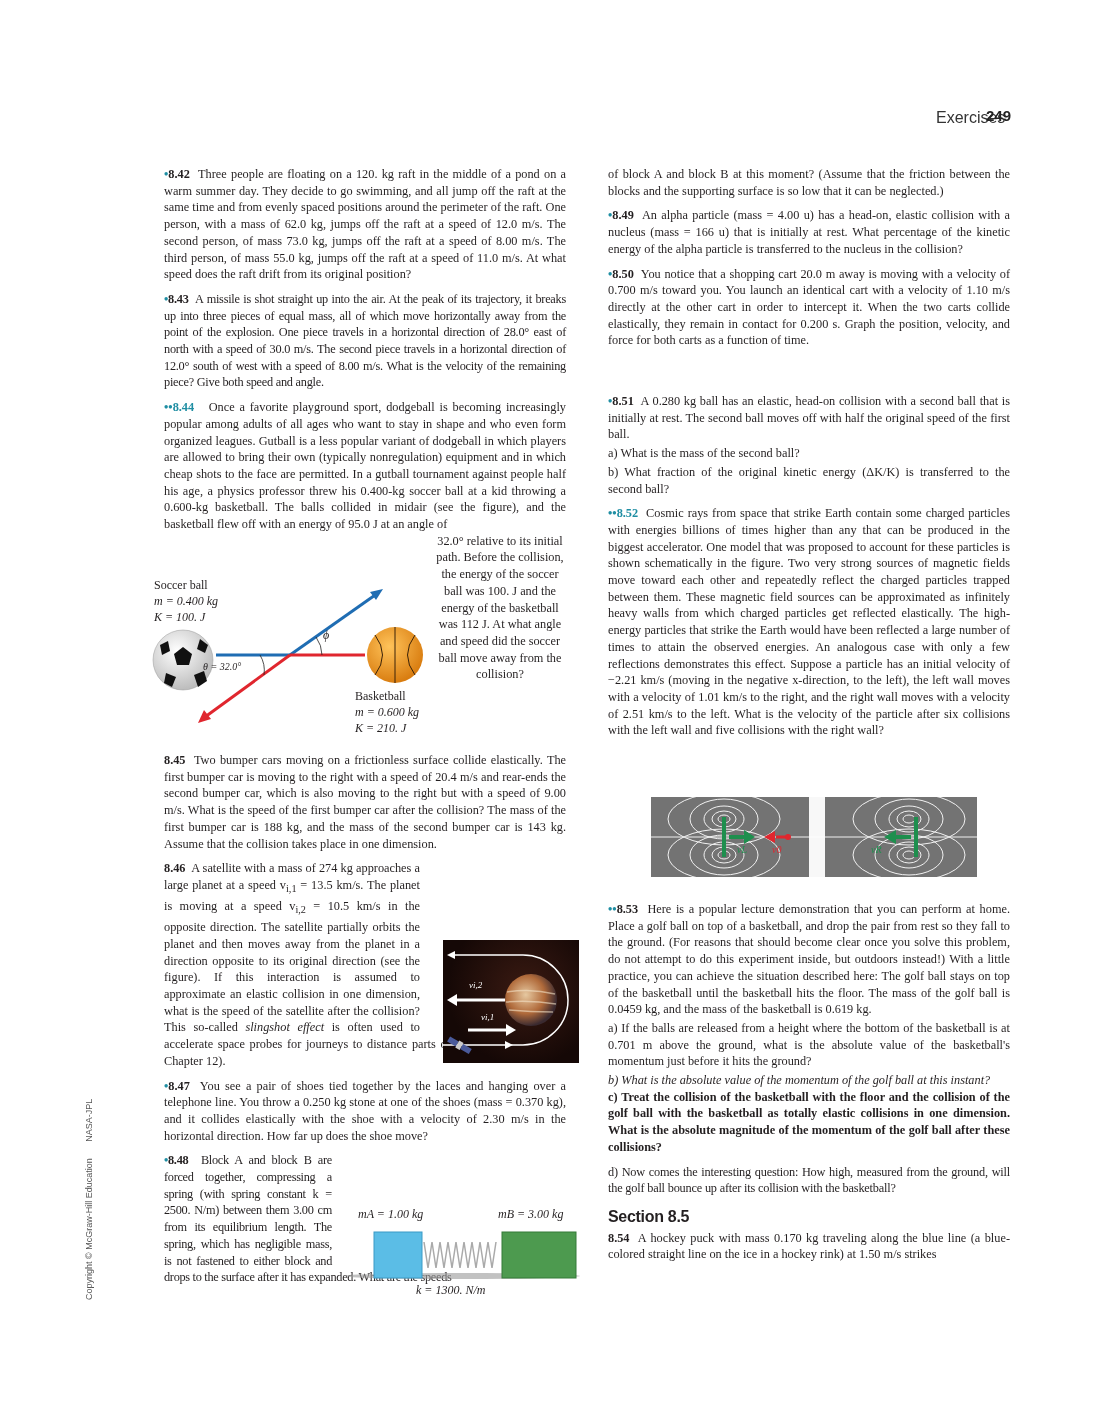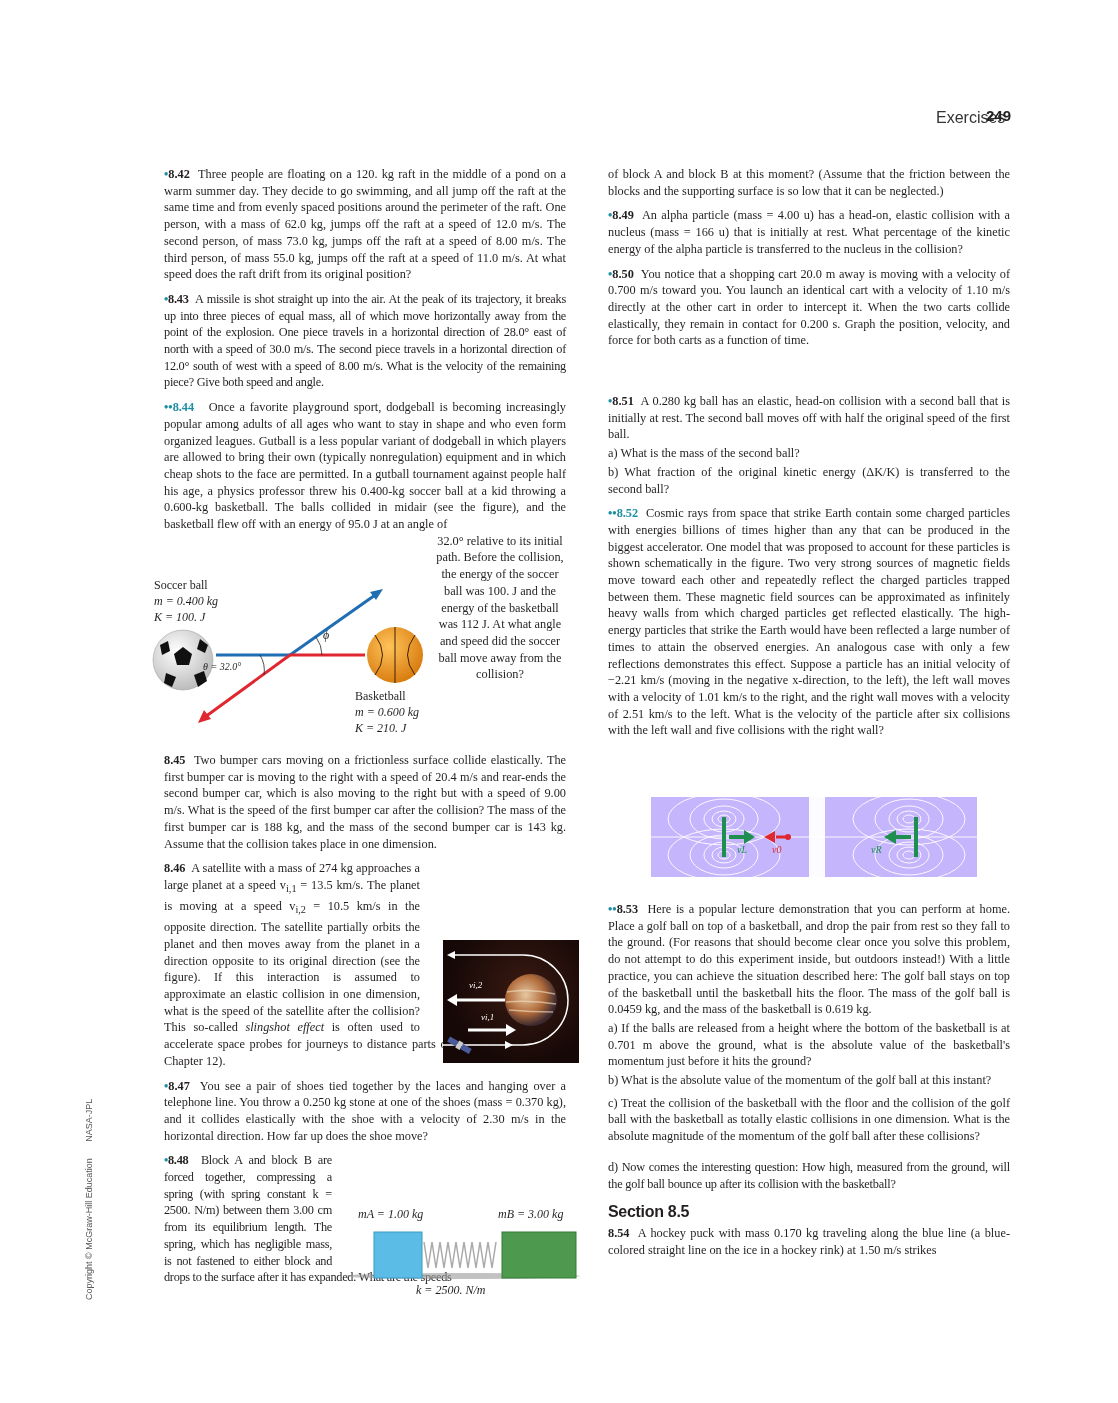--- a/index.html
+++ b/index.html
@@ -127,34 +127,34 @@
   <div class="fig-label i" style="left:14px; top:4px;">mA = 1.00 kg</div>
   <div class="fig-label i" style="left:154px; top:4px;">mB = 3.00 kg</div>
   <svg width="236" height="70" style="position:absolute; left:0; top:22px;">
     <ellipse cx="118" cy="52" rx="118" ry="3" fill="#999" opacity="0.6"></ellipse>
     <rect x="30" y="8" width="48" height="46" fill="#5bbde6" stroke="#3a9ac6"></rect>
     <g stroke="#aaa" stroke-width="1.5">
       <path d="M80,18 l4,26 l4,-26 l4,26 l4,-26 l4,26 l4,-26 l4,26 l4,-26 l4,26 l4,-26 l4,26 l4,-26 l4,26 l4,-26 l4,26 l4,-26 l4,26 l4,-26" fill="none"></path>
     </g>
     <rect x="158" y="8" width="74" height="46" fill="#4d9a4f" stroke="#357a38"></rect>
   </svg>
-  <div class="fig-label i" style="left:72px; top:80px;">k = 2500. N/m</div>
+  <div class="fig-label i" style="left:72px; top:80px;">k = 1300. N/m</div>
 </div>
 
 <div class="col" style="left:608px; top:166px; width:402px;">
   <p>of block A and block B at this moment? (Assume that the friction between the blocks and the supporting surface is so low that it can be neglected.)</p>
   <p><span class="dot">•</span><span class="num">8.49</span>&nbsp; <span>An alpha particle (mass = 4.00 u) has a head-on, elastic collision with a nucleus (mass = 166 u) that is initially at rest. What percentage of the kinetic energy of the alpha particle is transferred to the nucleus in the collision?</span></p>
   <p><span class="dot">•</span><span class="num">8.50</span>&nbsp; <span>You notice that a shopping cart 20.0 m away is moving with a velocity of 0.700 m/s toward you. You launch an identical cart with a velocity of 1.10 m/s directly at the other cart in order to intercept it. When the two carts collide elastically, they remain in contact for 0.200 s. Graph the position, velocity, and force for both carts as a function of time.</span></p>
   <p style="margin-bottom:2px;margin-top:44px;"><span class="dot">•</span><span class="num">8.51</span>&nbsp; <span>A 0.280 kg ball has an elastic, head-on collision with a second ball that is initially at rest. The second ball moves off with half the original speed of the first ball.</span></p>
   <p style="margin-bottom:2px;">a) What is the mass of the second ball?</p>
   <p>b) What fraction of the original kinetic energy (ΔK/K) is transferred to the second ball?</p>
   <p><span class="dot">••</span><span class="num teal">8.52</span>&nbsp; <span>Cosmic rays from space that strike Earth contain some charged particles with energies billions of times higher than any that can be produced in the biggest accelerator. One model that was proposed to account for these particles is shown schematically in the figure. Two very strong sources of magnetic fields move toward each other and repeatedly reflect the charged particles trapped between them. These magnetic field sources can be approximated as infinitely heavy walls from which charged particles get reflected elastically. The high-energy particles that strike the Earth would have been reflected a large number of times to attain the observed energies. An analogous case with only a few reflections demonstrates this effect. Suppose a particle has an initial velocity of −2.21 km/s (moving in the negative x-direction, to the left), the left wall moves with a velocity of 1.01 km/s to the right, and the right wall moves with a velocity of 2.51 km/s to the left. What is the velocity of the particle after six collisions with the left wall and five collisions with the right wall?</span></p>
 </div>
 
-<div style="position:absolute; left:651px; top:797px; width:326px; height:80px; background:#c4b5fd;">
+<div style="position:absolute; left:651px; top:797px; width:326px; height:80px; background:#737373;">
   <svg width="326" height="80">
     <g stroke="#fff" stroke-width="1" fill="none" opacity="0.9">
       <line x1="0" y1="40" x2="326" y2="40"></line>
       <ellipse cx="73" cy="22" rx="6" ry="4"></ellipse>
         <ellipse cx="73" cy="22" rx="12" ry="8"></ellipse>
         <ellipse cx="73" cy="22" rx="20" ry="13"></ellipse>
         <ellipse cx="73" cy="22" rx="34" ry="20"></ellipse>
         <ellipse cx="73" cy="22" rx="56" ry="26"></ellipse>
       <ellipse cx="73" cy="58" rx="6" ry="4"></ellipse>
         <ellipse cx="73" cy="58" rx="12" ry="8"></ellipse>
@@ -184,18 +184,18 @@
     <polygon points="233,40 245,33 245,47" fill="#1e8f4e"></polygon>
     <text x="86" y="56" fill="#1e8f4e" font-size="10" font-style="italic">vL</text>
     <text x="121" y="56" fill="#e0262e" font-size="10" font-style="italic">v0</text>
     <text x="220" y="56" fill="#1e8f4e" font-size="10" font-style="italic">vR</text>
   </svg>
 </div>
 
 <div class="col" style="left:608px; top:901px; width:402px;">
   <p style="margin-bottom:2px;"><span class="dot">••</span><span class="num">8.53</span>&nbsp; <span>Here is a popular lecture demonstration that you can perform at home. Place a golf ball on top of a basketball, and drop the pair from rest so they fall to the ground. (For reasons that should become clear once you solve this problem, do not attempt to do this experiment inside, but outdoors instead!) With a little practice, you can achieve the situation described here: The golf ball stays on top of the basketball until the basketball hits the floor. The mass of the golf ball is 0.0459 kg, and the mass of the basketball is 0.619 kg.</span></p>
   <p style="margin-bottom:2px;">a) If the balls are released from a height where the bottom of the basketball is at 0.701 m above the ground, what is the absolute value of the basketball's momentum just before it hits the ground?</p>
-  <p style="margin-bottom:6px;">b) What is the absolute value of the momentum of the golf ball at this instant?</p>
-  <p style="margin-bottom:14px;">c) Treat the collision of the basketball with the floor and the collision of the golf ball with the basketball as totally elastic collisions in one dimension. What is the absolute magnitude of the momentum of the golf ball after these collisions?</p>
+  <p style="margin-bottom:0;font-style:italic;">b) What is the absolute value of the momentum of the golf ball at this instant?</p>
+  <p style="margin-bottom:8px;font-weight:bold;">c) Treat the collision of the basketball with the floor and the collision of the golf ball with the basketball as totally elastic collisions in one dimension. What is the absolute magnitude of the momentum of the golf ball after these collisions?</p>
   <p style="letter-spacing:-0.2px;">d) Now comes the interesting question: How high, measured from the ground, will the golf ball bounce up after its collision with the basketball?</p>
   <div class="sec">Section 8.5</div>
   <p><span class="num">8.54</span>&nbsp; <span>A hockey puck with mass 0.170 kg traveling along the blue line (a blue-colored straight line on the ice in a hockey rink) at 1.50 m/s strikes</span></p>
 </div>
 
 </body></html>

